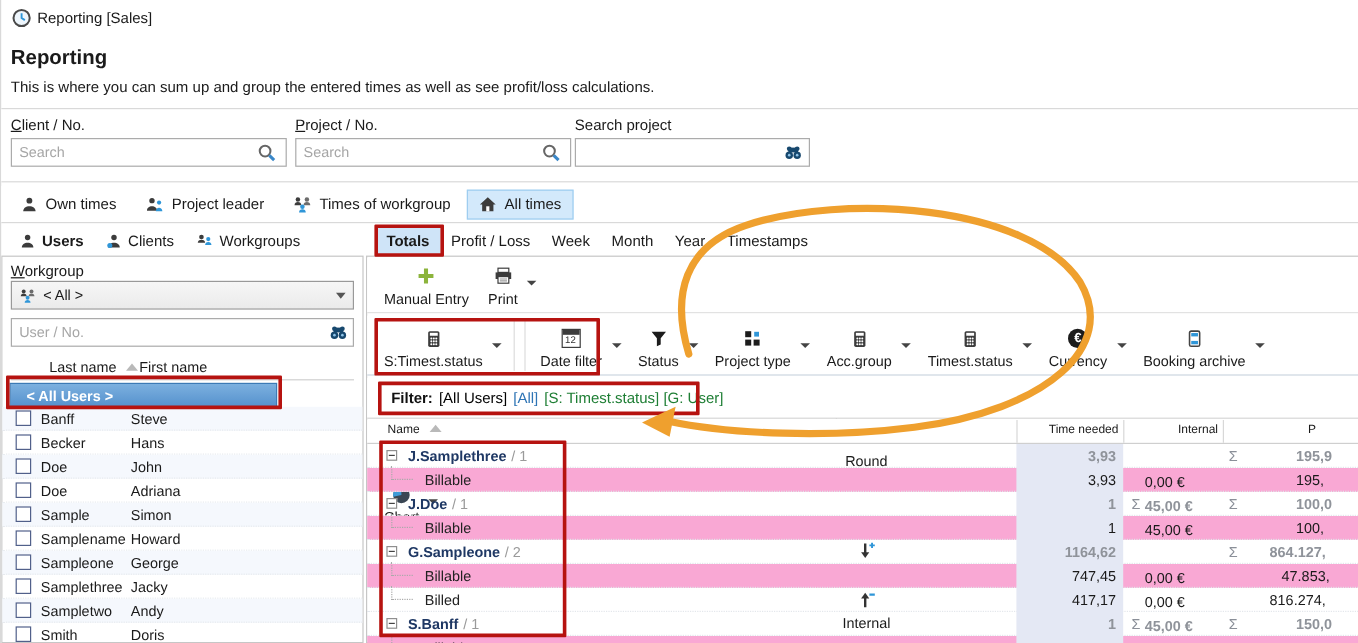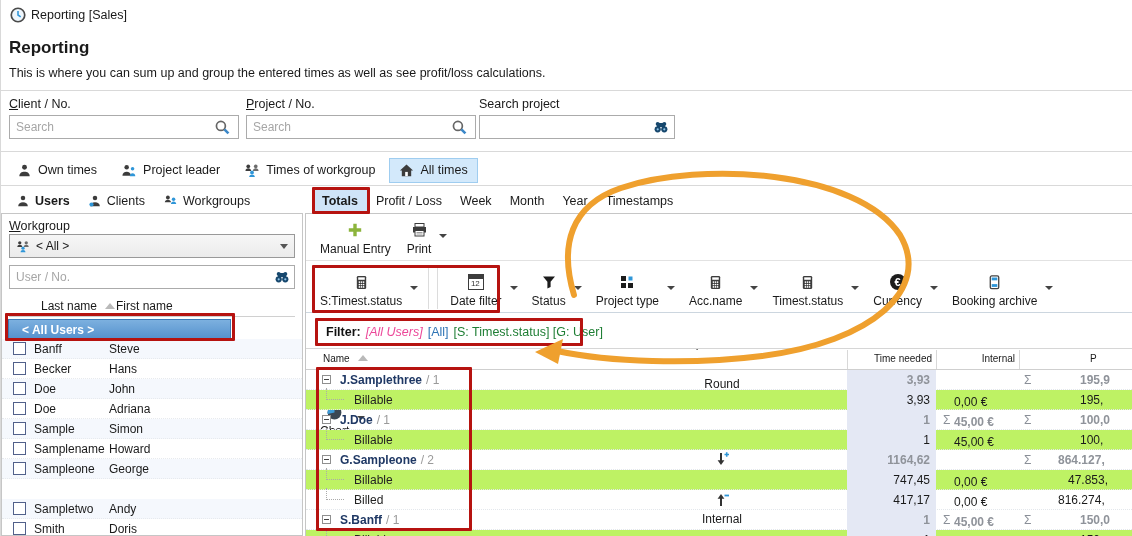--- a/index.html
+++ b/index.html
@@ -87,34 +87,34 @@
     font-weight:bold; display:flex; align-items:center; justify-content:center; }
   .euro-circle::before { content:"€"; }
   .cal-icon { position:relative; width:16px; height:16px; border:1.4px solid #3c3c3c; background:#fff; }
   .cal-icon .band { position:absolute; left:0; top:0; width:100%; height:4px; background:#3c3c3c; }
   .cal-icon::after { content:"12"; position:absolute; left:2px; top:4px; font-size:8px; color:#333; letter-spacing:0; }
 
   
   .filterbar { position:absolute; left:1px; top:127px; width:826px; height:34px; background:#fff;
     border-bottom:1px solid #d6d6d6; font-size:12.5px; display:flex; align-items:center; gap:5px; padding-left:20px; }
   .f-label { font-weight:bold; color:#111; }
-  .f-seg1 { color:#ec4899;font-style:italic; }
+  .f-seg1 { color:#000000; }
   .f-seg2 { color:#2e74b5; }
   .f-seg3 { color:#1e7e34; }
 
   
   .thead { position:absolute; left:1px; top:162px; width:826px; height:20px; font-size:10px; background:#fff;
     border-bottom:1px solid #cfcfcf; }
   .thead .hname { position:absolute; left:17px; top:3px; }
   .thead .vline { position:absolute; top:0; bottom:0; width:1px; background:#d8d8d8; }
   .thead .htime { position:absolute; left:541px; width:85px; top:3px; text-align:right; }
   .thead .hint  { position:absolute; left:630px; width:79px; top:3px; text-align:right; }
   .thead .hprice{ position:absolute; left:784px; top:3px; }
   .trow { position:absolute; left:1px; width:826px; height:20px; font-size:12px; border-bottom:1px dotted #e3e7ec; }
-  .trow.alt { background:#bef264; }
+  .trow.alt { background:#f9a8d4; }
   .tcell { position:absolute; left:541px; top:0; width:89px; height:20px; background:#e4e8f4;
     text-align:right; padding:3px 6px 0 0; }
   .trow.grp .tcell, .trow.grp .ival, .trow.grp .pval { color:#8f939a; font-weight:bold; }
   .isig { position:absolute; left:637px; top:3px; color:#8a8f98; }
   .ival { position:absolute; left:648px; width:62px; top:5px; text-align:left; }
   .psig { position:absolute; left:718px; top:3px; color:#8a8f98; }
   .pval { position:absolute; top:3px; }
   .p-a { left:774px; } .p-b { left:762px; } .p-c { left:752px; }
   .gname { position:absolute; left:34px; top:3px; font-weight:bold; color:#1f3864; }
   .gcount { color:#9a9a9a; font-weight:normal; margin-left:4px; }
@@ -300,20 +300,25 @@
     <div class="urow" style="top:251px">
       <span class="cb"></span>
       <span class="ln">Samplename</span>
         <span class="fn">Howard</span>
     </div>
     <div class="urow alt" style="top:271px">
       <span class="cb"></span>
       <span class="ln">Sampleone</span>
         <span class="fn">George</span>
     </div>
+    <div class="urow" style="top:291px">
+      <span class="cb"></span>
+      <span class="ln">Samplethree</span>
+        <span class="fn">Jacky</span>
+    </div>
     <div class="urow alt" style="top:311px">
       <span class="cb"></span>
       <span class="ln">Sampletwo</span>
         <span class="fn">Andy</span>
     </div>
     <div class="urow" style="top:331px">
       <span class="cb"></span>
       <span class="ln">Smith</span>
         <span class="fn">Doris</span>
     </div>
@@ -518,21 +523,21 @@
                 <circle cx="8" cy="8" r="0.9" fill="#fff"></circle>
                 <circle cx="10.2" cy="8" r="0.9" fill="#fff"></circle>
             <circle cx="5.8" cy="10.6" r="0.9" fill="#fff"></circle>
                 <circle cx="8" cy="10.6" r="0.9" fill="#fff"></circle>
                 <circle cx="10.2" cy="10.6" r="0.9" fill="#fff"></circle>
             <circle cx="5.8" cy="13.2" r="0.9" fill="#fff"></circle>
                 <circle cx="8" cy="13.2" r="0.9" fill="#fff"></circle>
                 <circle cx="10.2" cy="13.2" r="0.9" fill="#fff"></circle>
               </svg>
             </span>
-          <span class="lb">Acc.name</span>
+          <span class="lb">Acc.group</span>
         </div>
         <span class="menu-arrow"></span>
       </div>
       <div class="tbwrap">
         <div class="tbtn">
           <span class="ic">
               <svg width="15" height="17" viewBox="0 0 16 17">
             <rect x="3" y="1.5" width="10" height="14" rx="1.5" fill="#3c3c3c"></rect>
             <rect x="4.5" y="3" width="7" height="2.6" fill="#fff"></rect>
             <circle cx="5.8" cy="8" r="0.9" fill="#fff"></circle>

